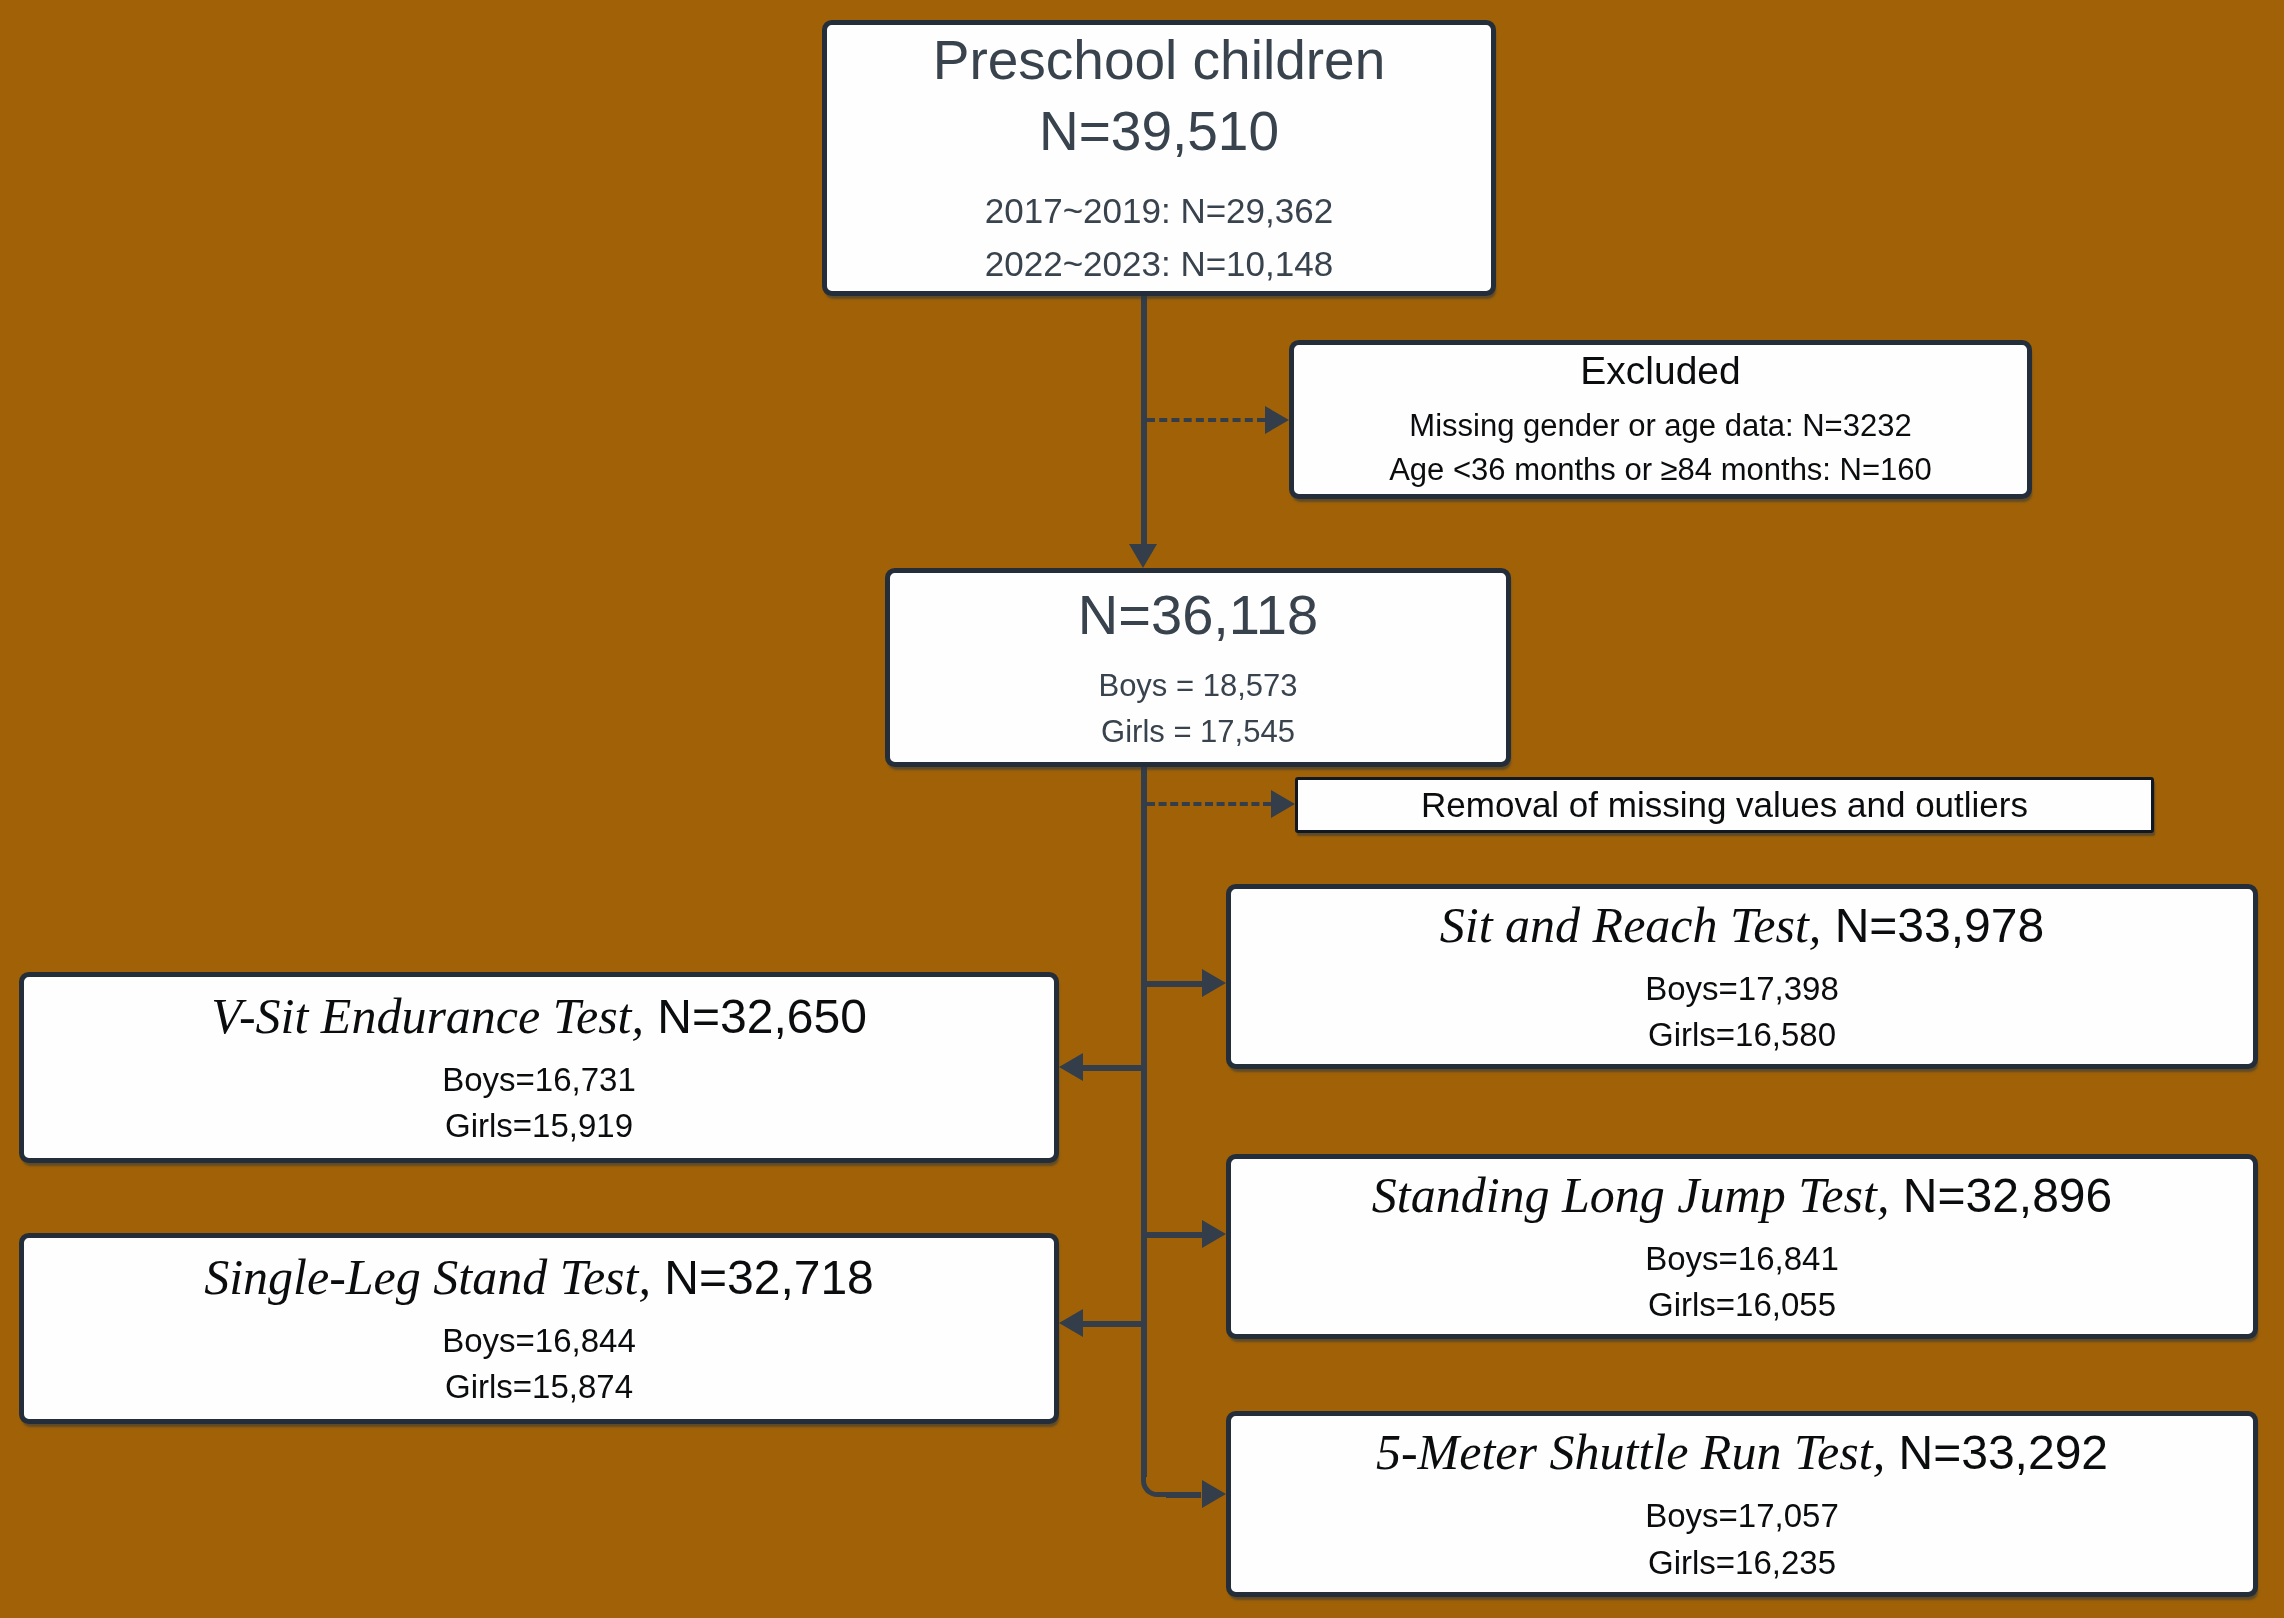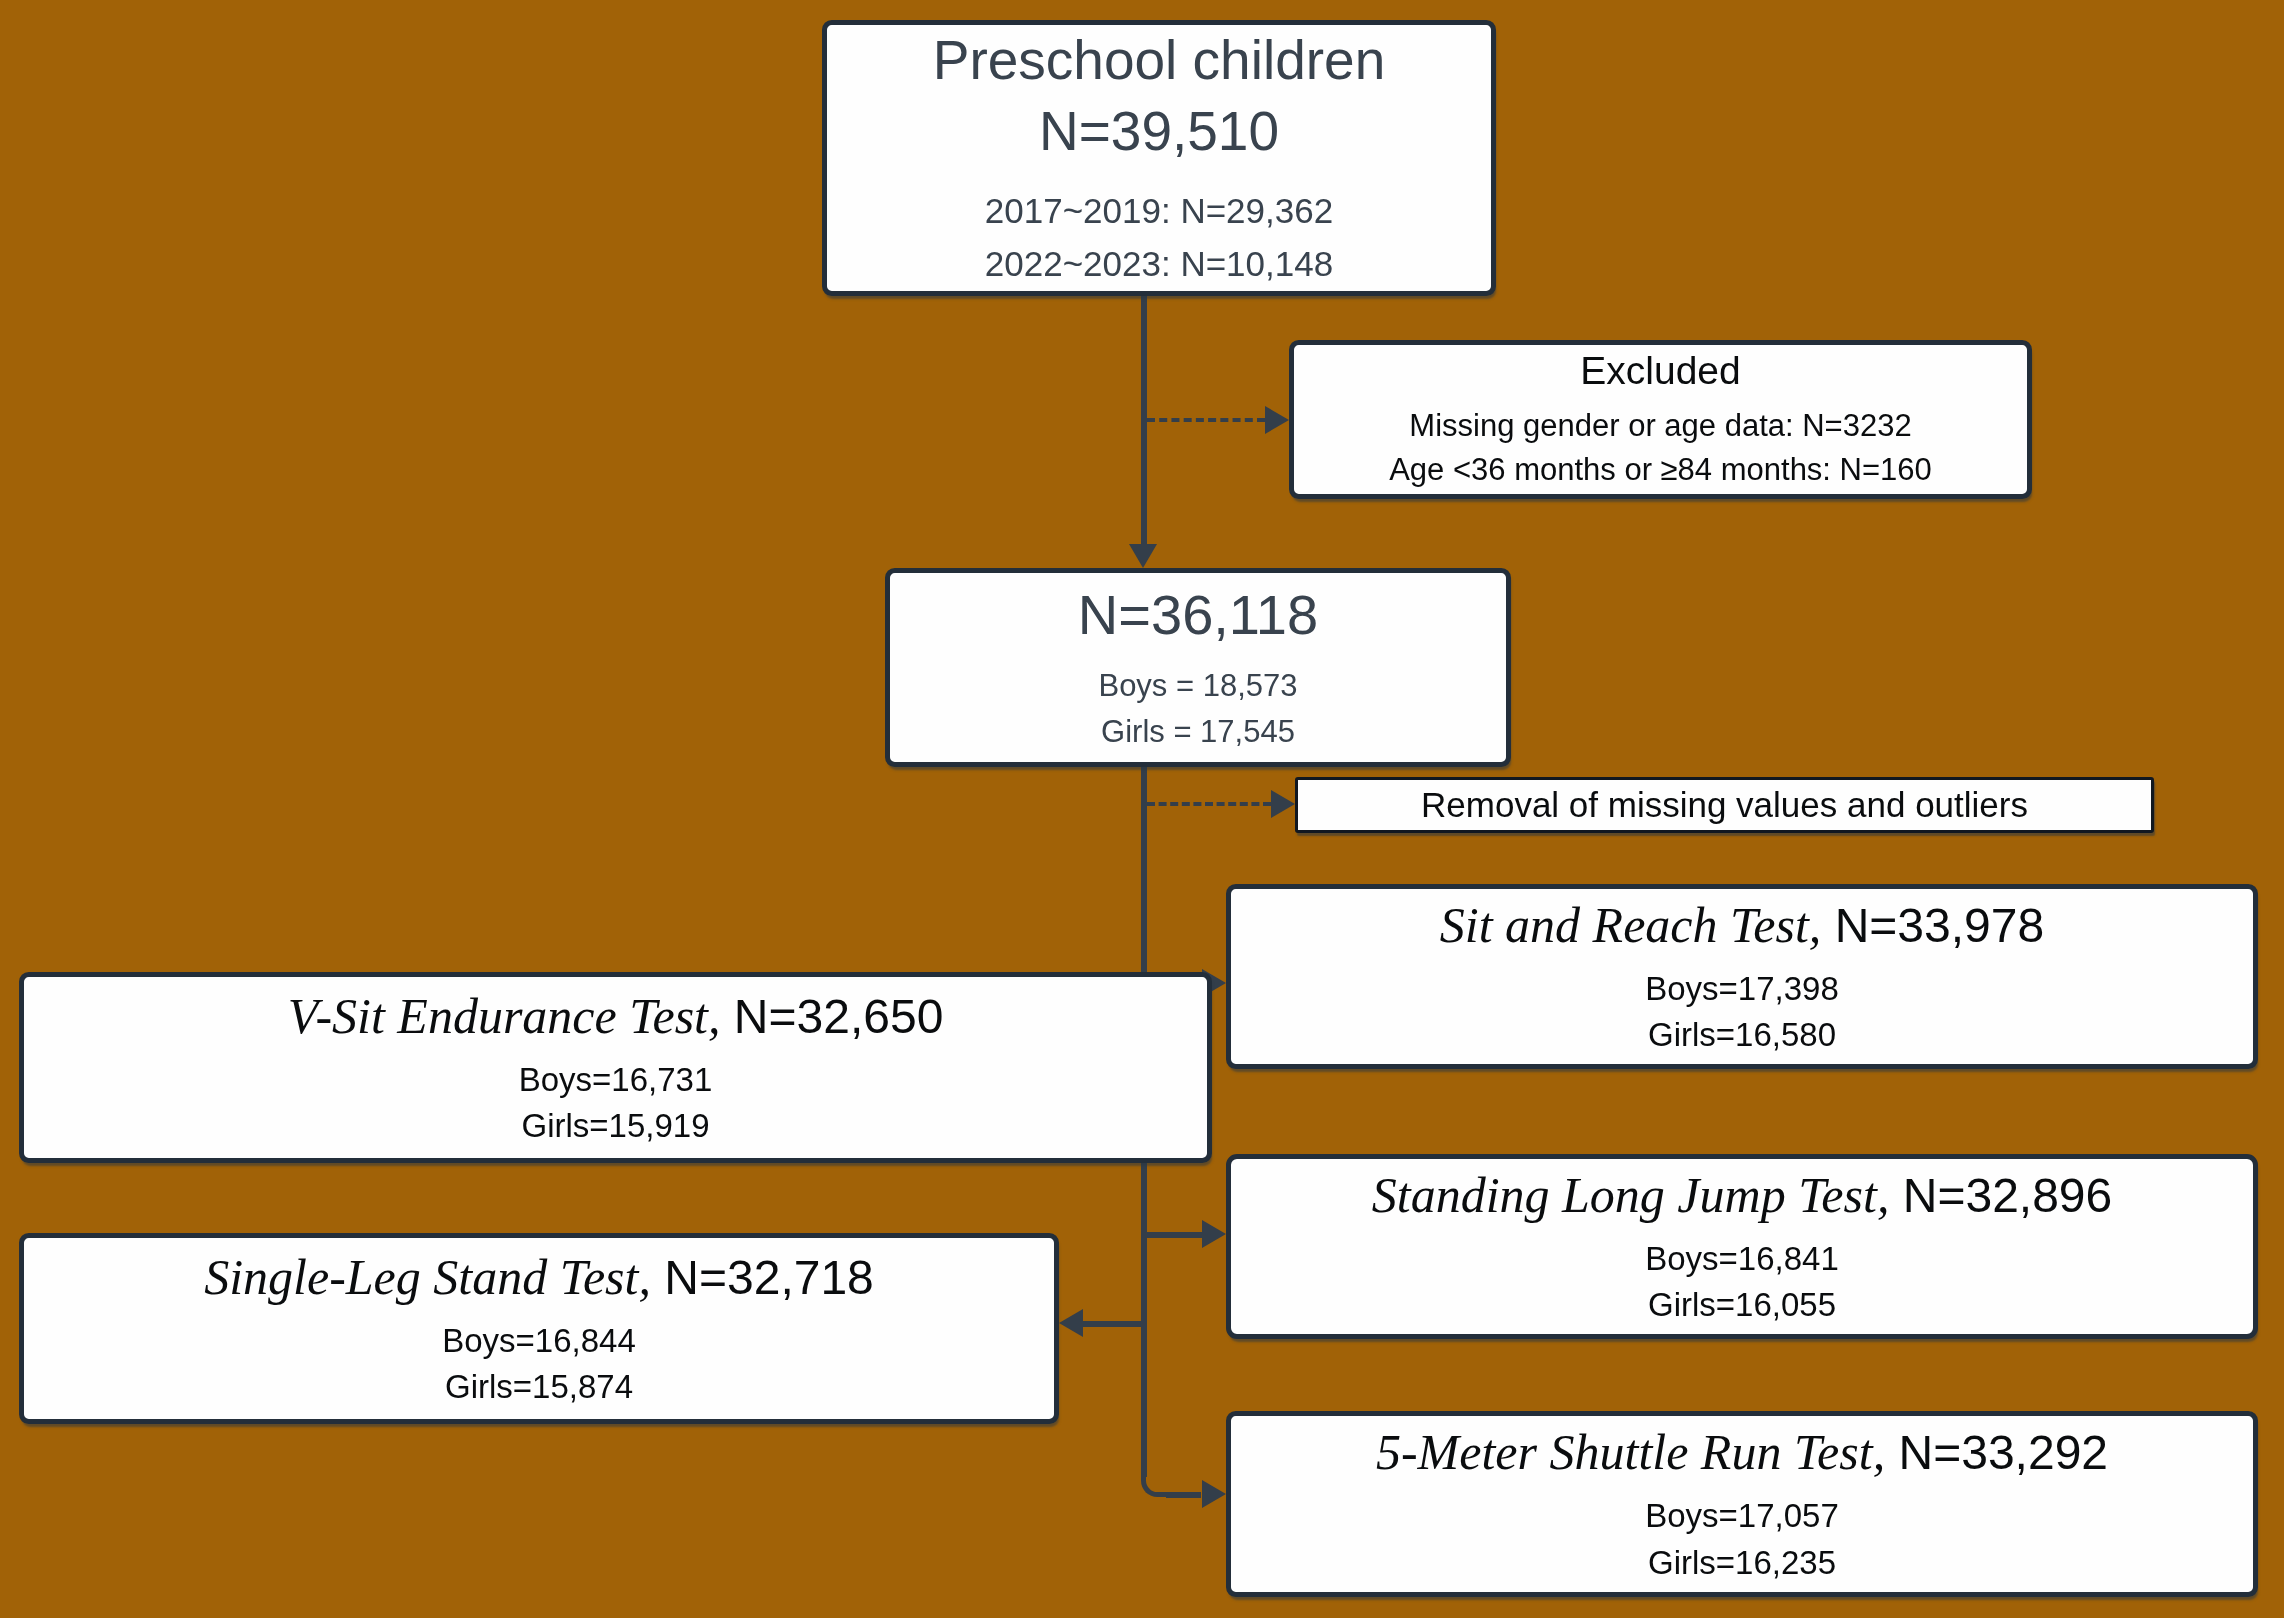--- a/index.html
+++ b/index.html
@@ -23,22 +23,22 @@
   }
   .src-box   {left:822px;top:19.7px;  width:674px;height:276px;}
   .excl-box  {left:1289px;top:340px; width:743px;height:159px;}
   .cohort-box{left:885px;top:568px;width:626px;height:199px;}
   .removal-box{
     left:1295px;top:777px;width:859px;height:56px;
     border:3.8px solid #111821;border-radius:3px;
     box-shadow:1.6px 3.3px 1.6px -1.1px rgba(42,54,66,.55);
   }
   .sit-box     {left:1226px;top:884px;width:1032px;height:185px;}
-  .vsit-box    {left:19px;  top:972px;width:1193px;height:191px;}
-  .standing-box{left:1226px;top:1154px;width:1032px;height:185px;border-radius:11px;}
+  .vsit-box    {left:19px;  top:972px;width:1040px;height:191px;}
+  .standing-box{left:1226px;top:1154px;width:1032px;height:185px;}
   .single-box  {left:19px;  top:1233px;width:1040px;height:191px;}
   .shuttle-box {left:1226px;top:1411px;width:1032px;height:186px;}
 
   
   .slate{color:#39434e;}
   .ink  {color:#0a0c0e;}
   .src-title  {font-size:55px;line-height:1.3;}
   .src-n      {font-size:55px;line-height:1.25;}
   .src-details{font-size:35px;line-height:1.5;margin-top:20px;}
   .excl-title {font-size:39px;line-height:1.25;}

